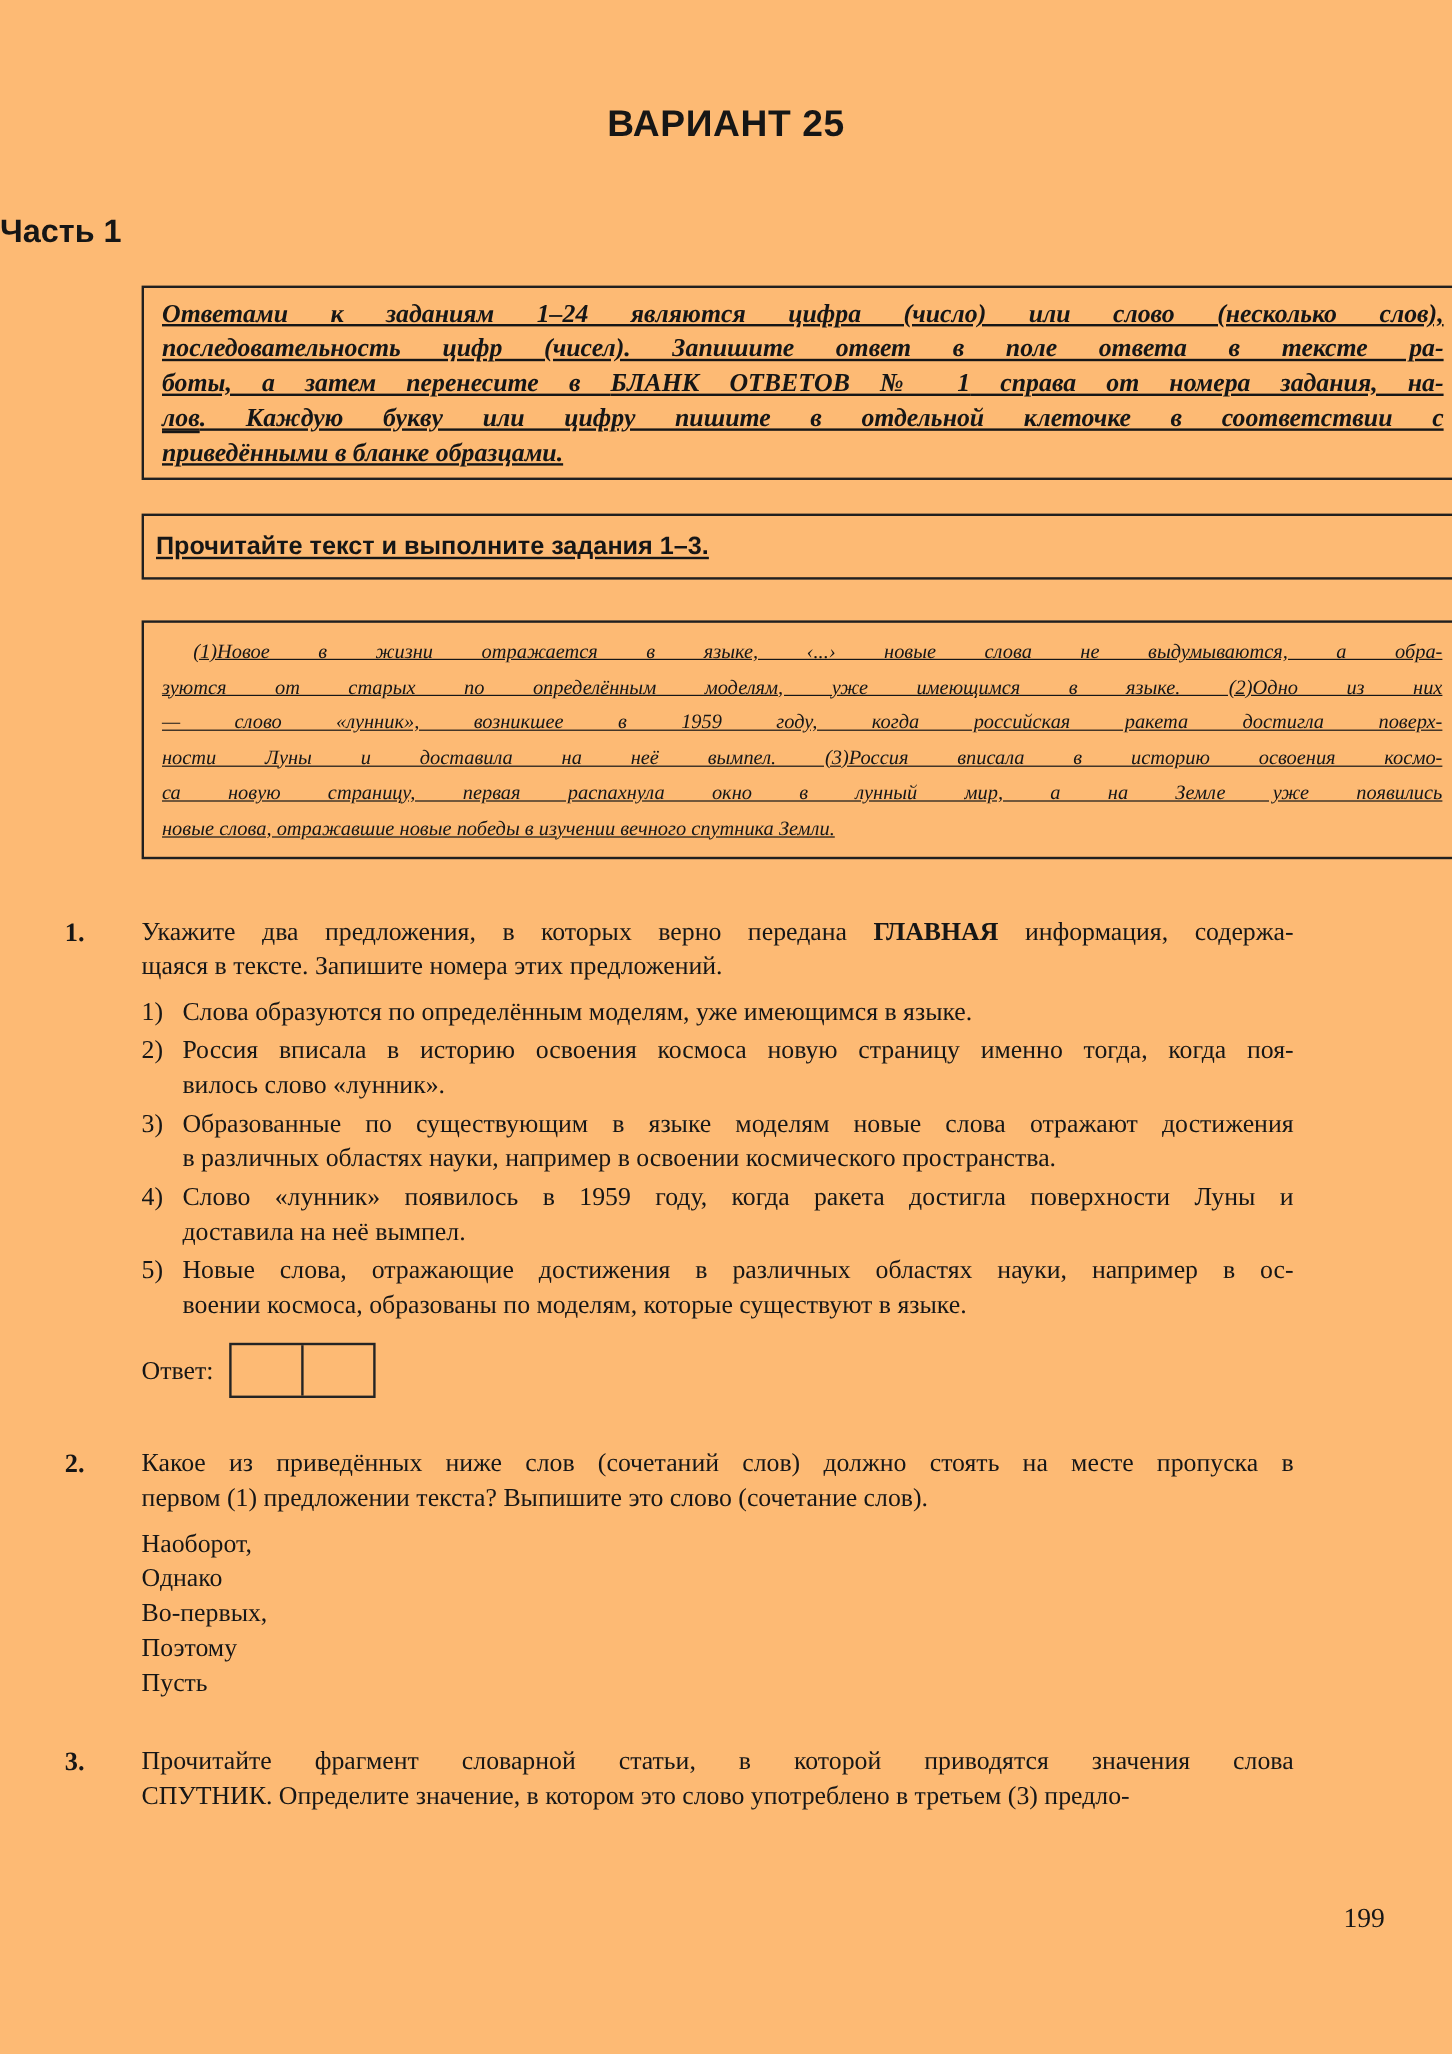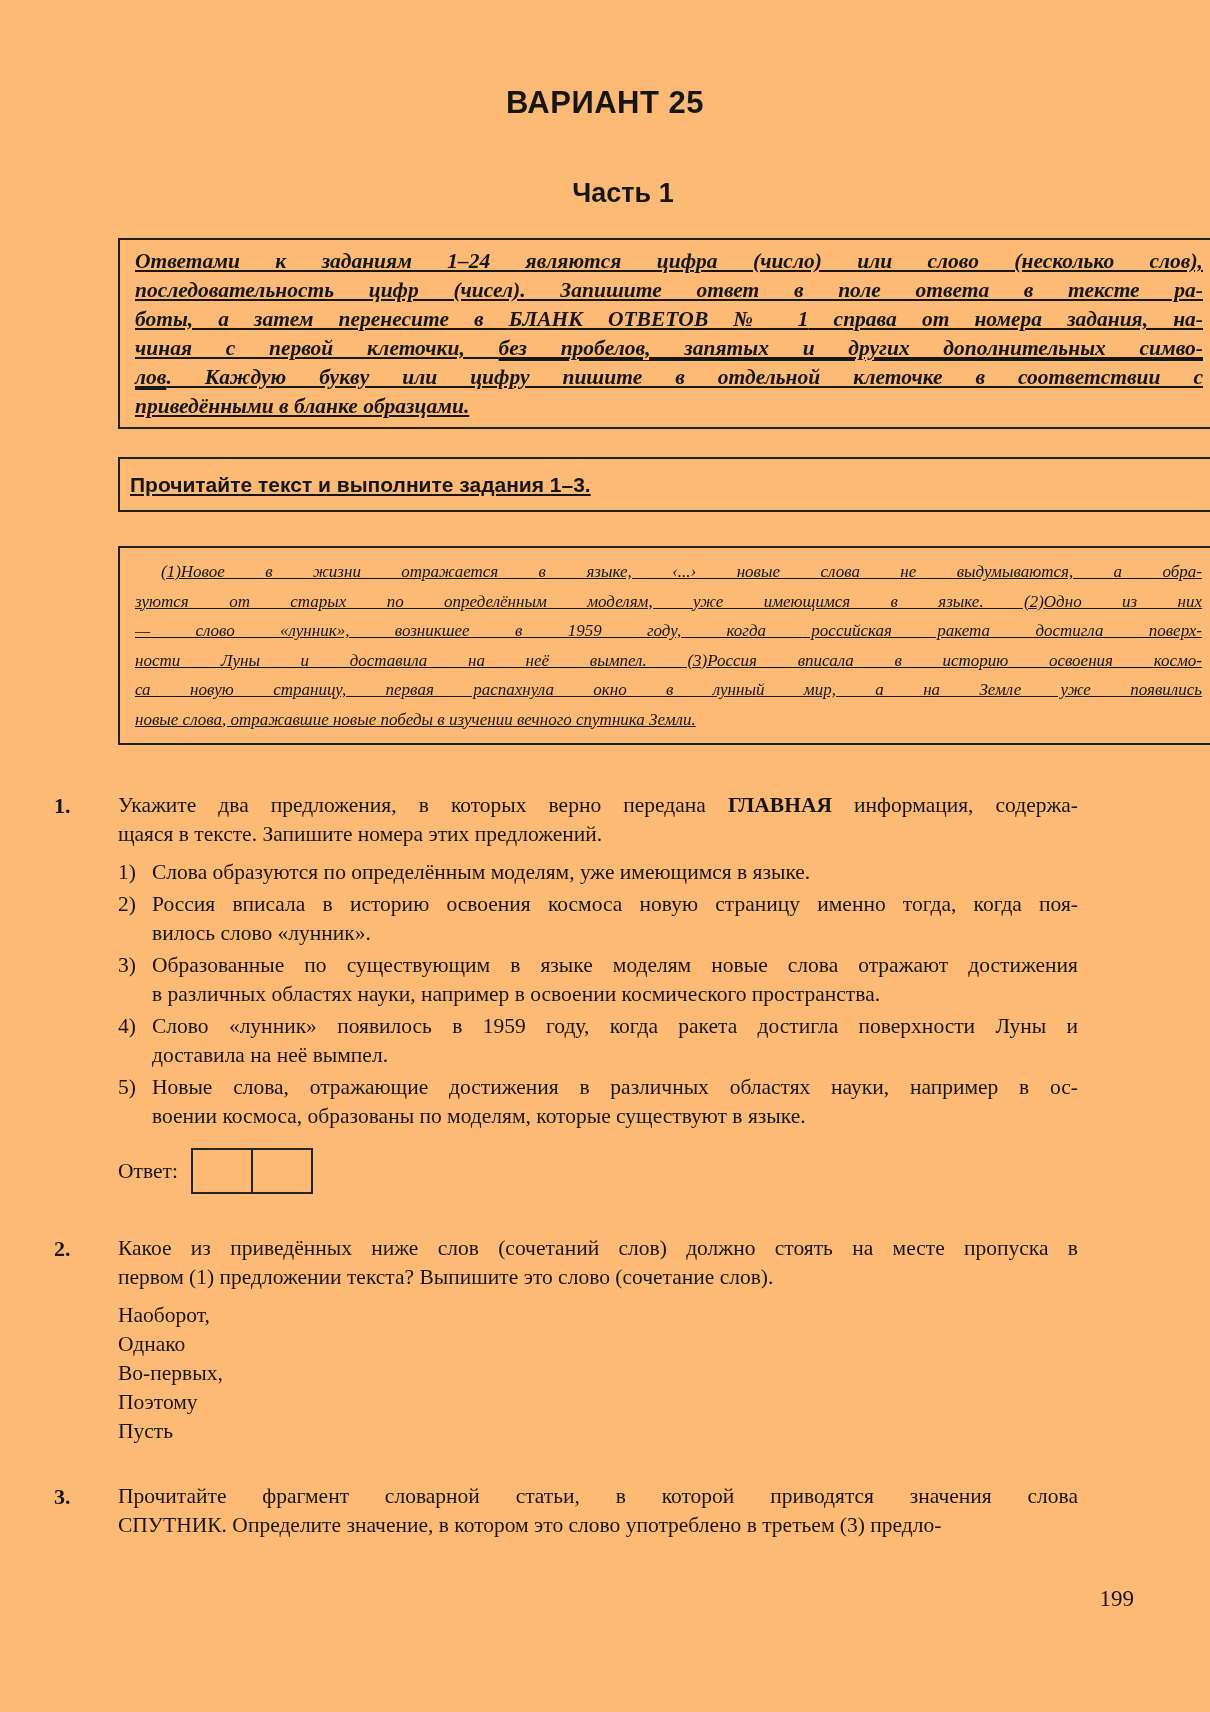--- a/index.html
+++ b/index.html
@@ -16,23 +16,22 @@
   
   .title{
     margin:0;padding-top:86px;
     text-align:center;
     font-family:"Liberation Sans", sans-serif;
     font-weight:700;font-size:31px;line-height:34px;
     letter-spacing:.5px;
   }
   .part{
     margin:0;padding-top:58px;
-    text-align:center;
     font-family:"Liberation Sans", sans-serif;
-    font-weight:700;font-size:27px;line-height:30px;padding-left:36px;
+    font-weight:700;font-size:27px;line-height:30px;
   }
   
   .box{
     box-sizing:border-box;
     margin-left:118px;width:1102px;
     border:2px solid #202020;
     background:transparent;
     text-decoration:underline;
   }
   .box-instruction{
@@ -83,37 +82,36 @@
   .acell + .acell{border-left:2px solid #242424;}
   .ansline{margin-top:21px;}
   .blank{
     display:inline-block;width:376px;height:1em;
     border-bottom:2px solid #2a2a2a;
     vertical-align:baseline;margin-left:7px;
   }
   .words{margin-top:9px;}
   .word{line-height:29px;}
   .pageno{
-    position:absolute;top:1586px;right:76px;
+    position:absolute;top:1586px;right:56px;
     font-size:23px;font-weight:400;
   }
 </style>
 </head>
 <body>
 
 <div class="page">
 
   <h1 class="title">ВАРИАНТ 25</h1>
   <h2 class="part">Часть 1</h2>
 
   <div class="box box-instruction">
     <div class="jl">Ответами к заданиям 1–24 являются цифра (число) или слово (несколько слов),</div>
     <div class="jl">последовательность цифр (чисел). Запишите ответ в поле ответа в тексте ра-</div>
     <div class="jl"><span>боты, а затем перенесите в </span><span class="bseg">БЛАНК ОТВЕТОВ № 1</span><span> справа от номера задания, на-</span></div>
-    <div class="jl"><span>чиная с первой клеточки, </span><span class="ul">без пробелов, запятых и других дополнительных симво-</span></div>
     <div class="jl"><span class="ul">лов</span><span>. Каждую букву или цифру пишите в отдельной клеточке в соответствии с</span></div>
     <div>приведёнными в бланке образцами.</div>
   </div>
 
   <div class="box box-banner">
     <span>Прочитайте текст и выполните задания 1–3.</span>
   </div>
 
   <div class="box box-passage">
     <div class="jl indent">(1)Новое в жизни отражается в языке, ‹...› новые слова не выдумываются, а обра-</div>

